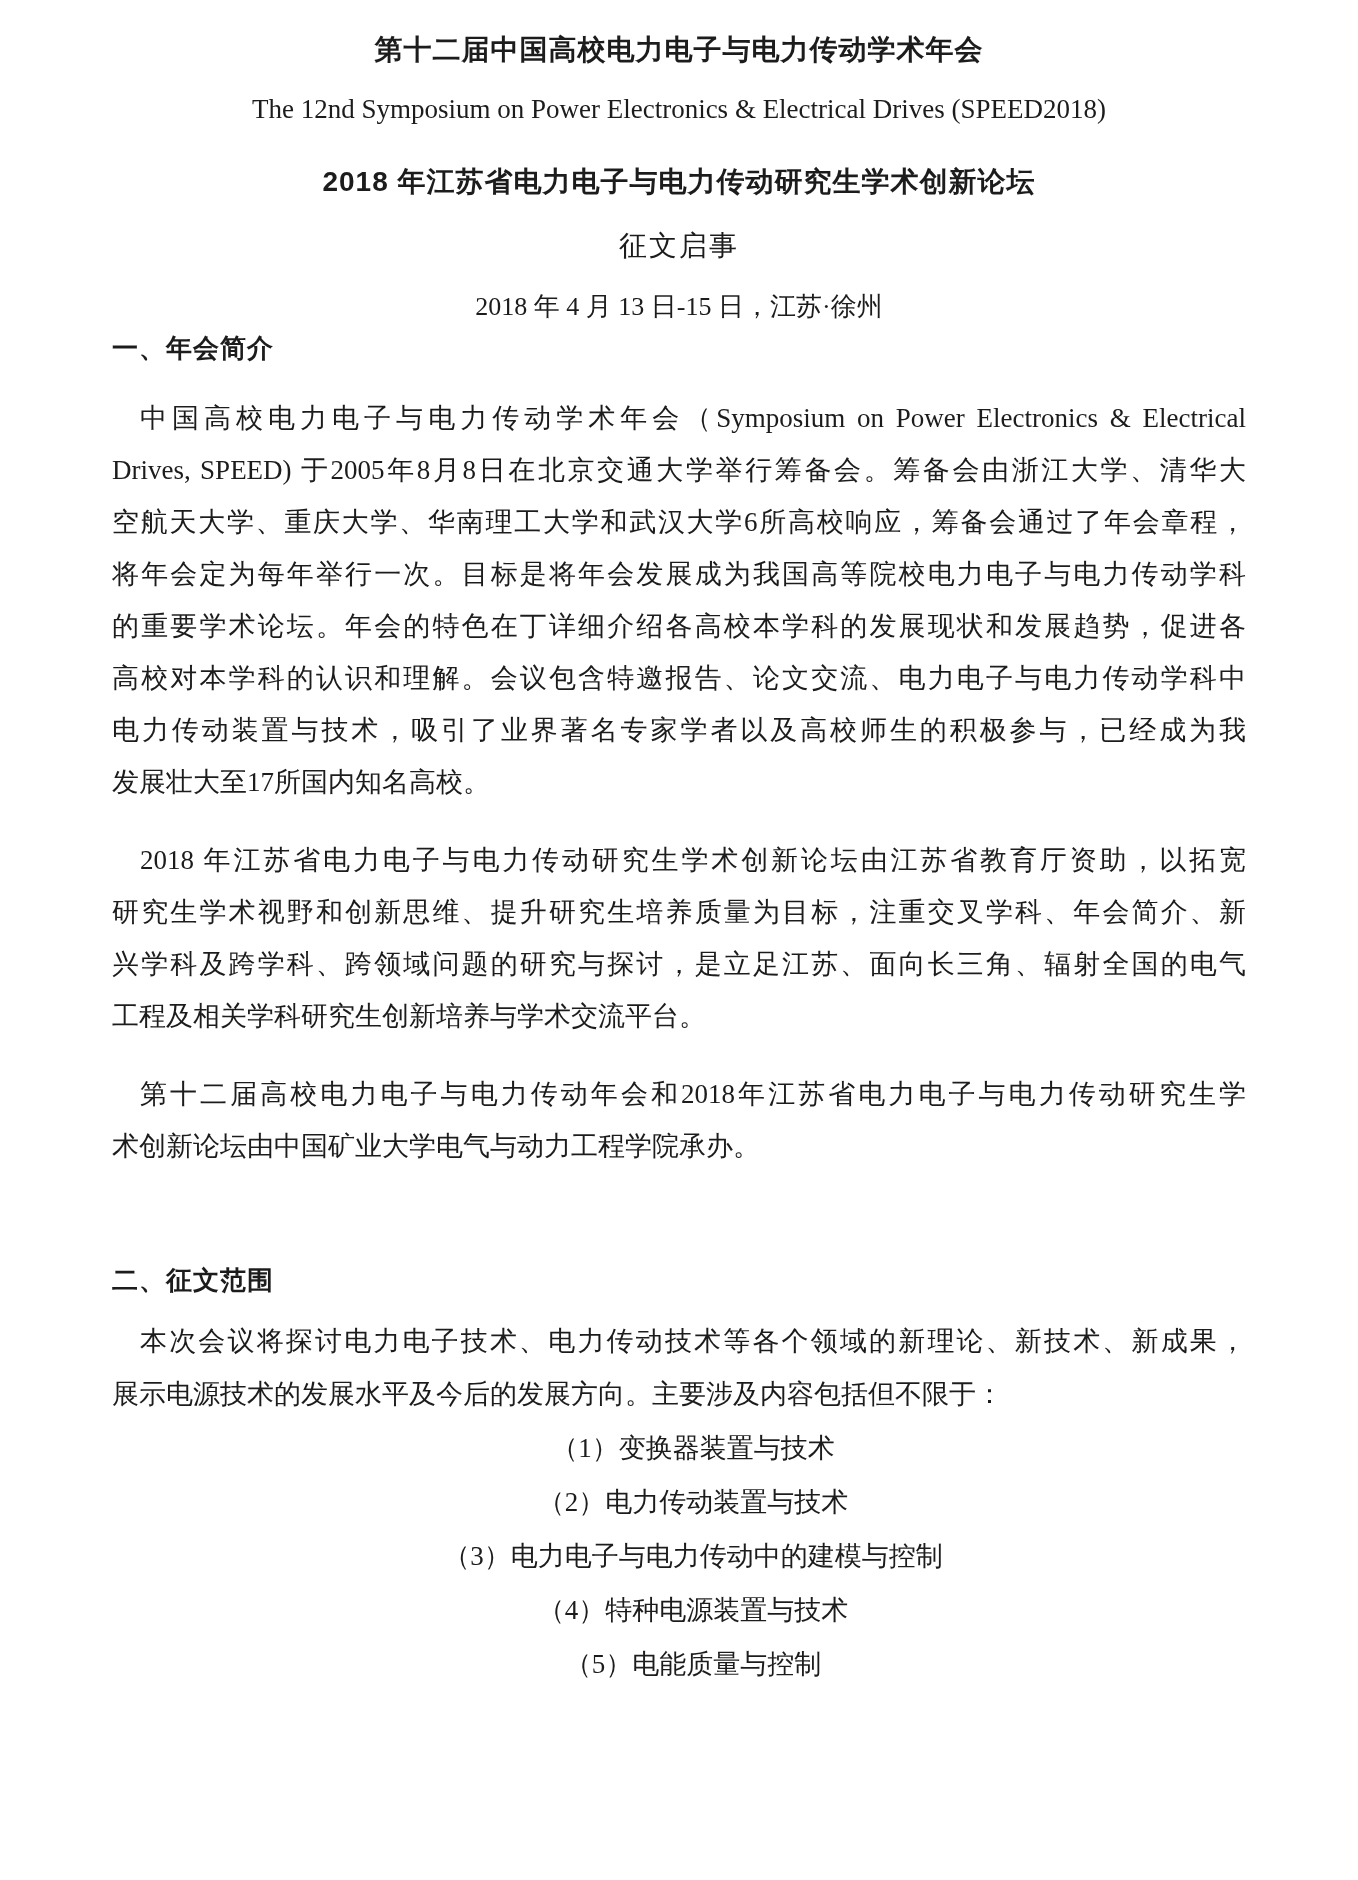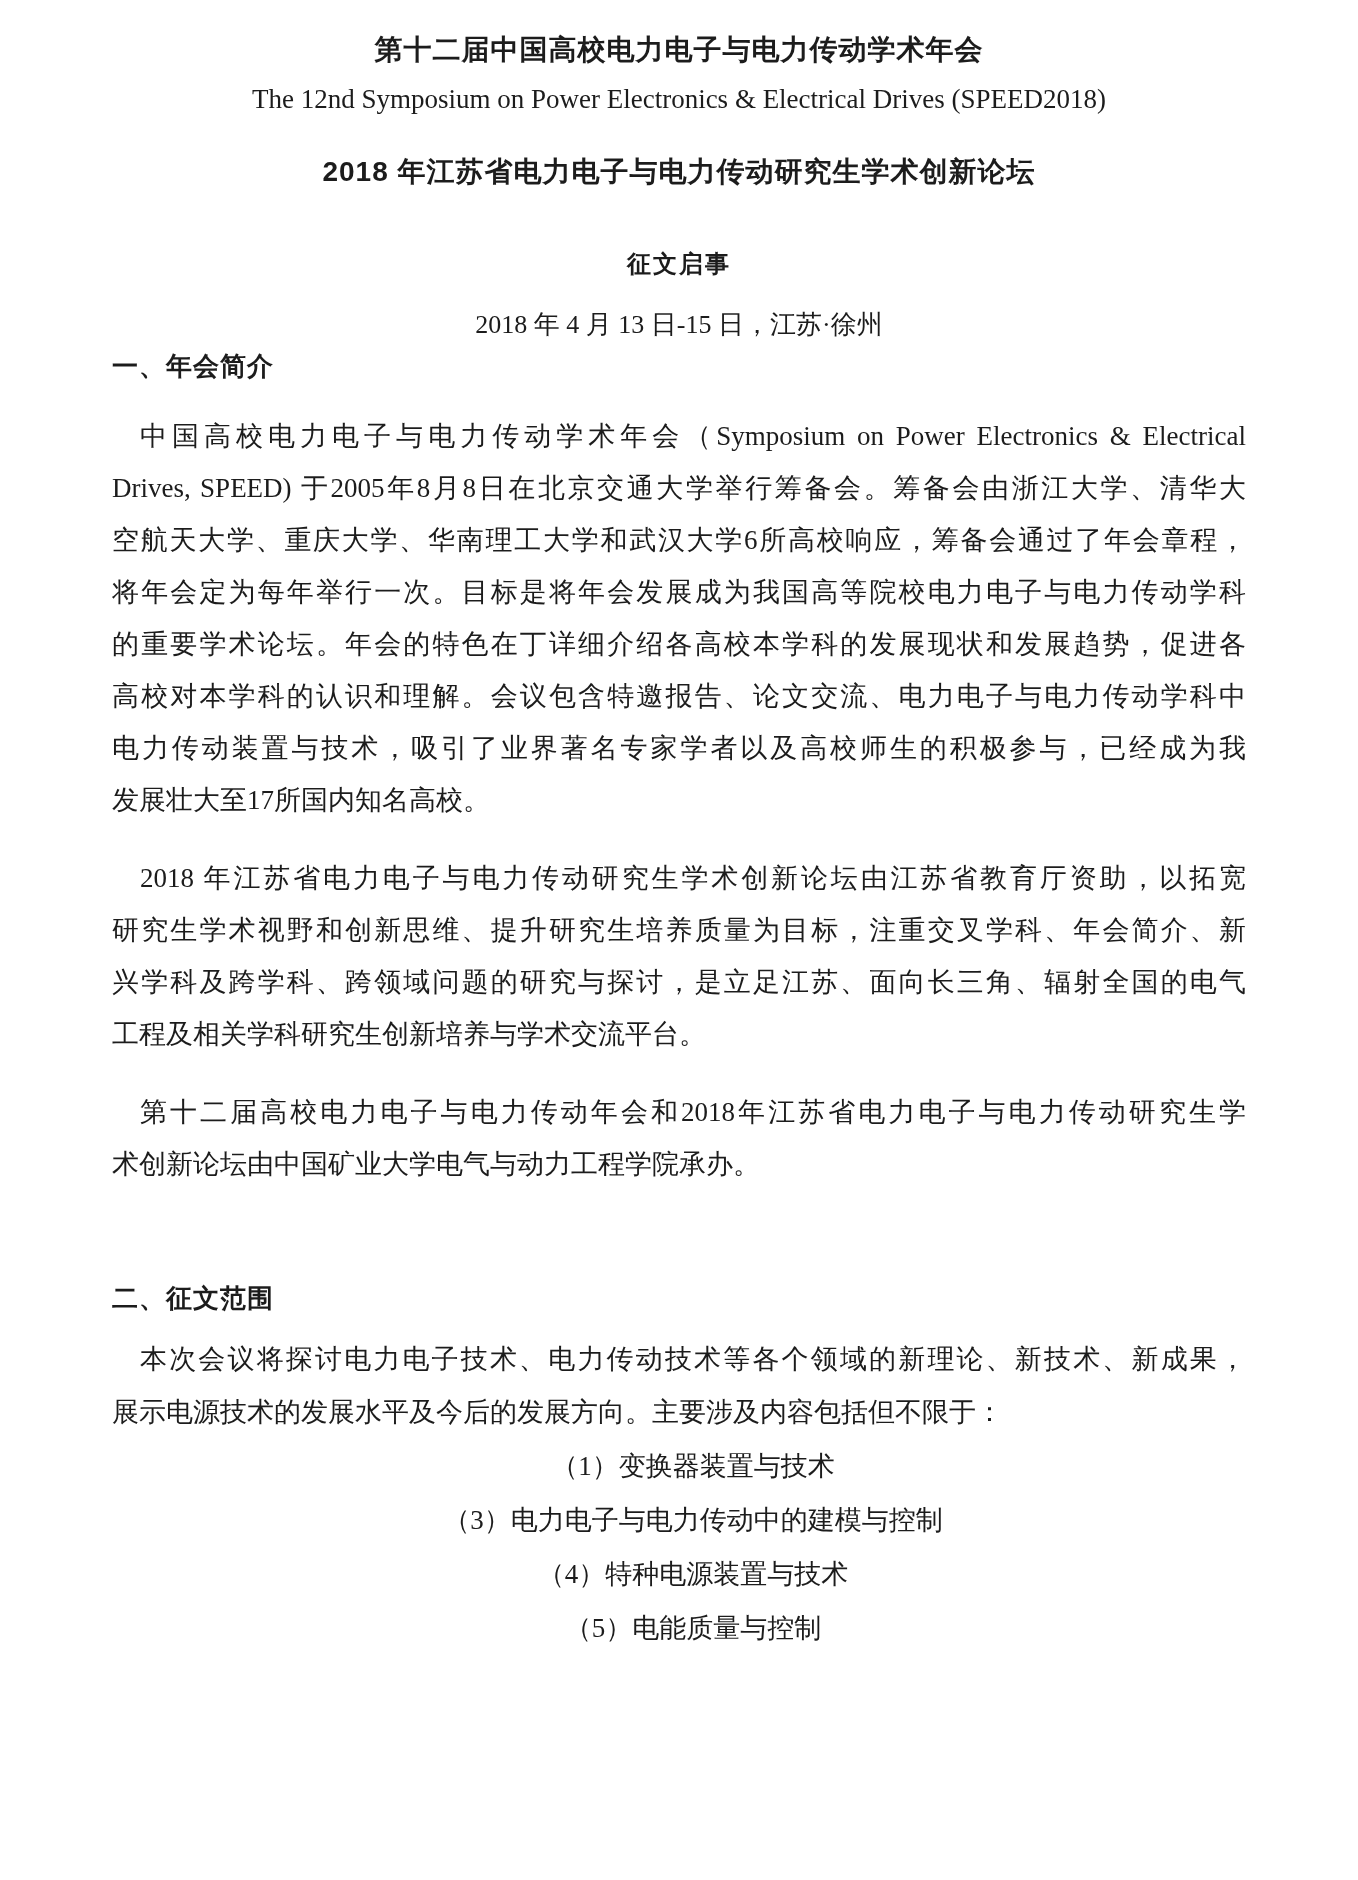--- a/index.html
+++ b/index.html
@@ -25,37 +25,37 @@
     font-size: 28px;
     font-weight: bold;
     line-height: 32px;
     letter-spacing: 1px;
   }
   .title-en {
     font-family: "Liberation Serif", "DejaVu Serif", serif;
     font-size: 27px;
     font-weight: normal;
     line-height: 30px;
-    margin-top: 18px;
+    margin-top: 28px;
     text-align: center;
   }
   .subtitle-cn {
     font-family: "Liberation Sans", "DejaVu Sans", sans-serif;
     font-size: 28px;
     font-weight: bold;
     line-height: 32px;
     margin-top: 42px;
     letter-spacing: 1px;
   }
   .notice-title {
     font-family: "Liberation Sans", "DejaVu Sans", sans-serif;
-    font-size: 24px;
-    font-weight: bold;
+    font-size: 28px;
+    font-weight: normal;
     line-height: 32px;
-    margin-top: 60px;
+    margin-top: 32px;
     letter-spacing: 2px;
   }
   .date-line {
     font-size: 26px;
     line-height: 30px;
     margin-top: 30px;
   }
 
   .section-heading {
     font-family: "Liberation Sans", "DejaVu Sans", sans-serif;
@@ -142,18 +142,19 @@
 
   <h2 class="section-heading sec2-heading">二、征文范围</h2>
 
   <div class="paragraph intro-block">
       <div class="pline indent">本次会议将探讨电力电子技术、电力传动技术等各个领域的新理论、新技术、新成果，</div>
       <div class="pline last">展示电源技术的发展水平及今后的发展方向。主要涉及内容包括但不限于：</div>
     </div>
 
   <div class="topic-list">
       <div class="list-item">（1）变换器装置与技术</div>
+      <div class="list-item">（2）电力传动装置与技术</div>
       <div class="list-item">（3）电力电子与电力传动中的建模与控制</div>
       <div class="list-item">（4）特种电源装置与技术</div>
       <div class="list-item">（5）电能质量与控制</div>
     </div>
 
 </div>
 
 </body></html>

